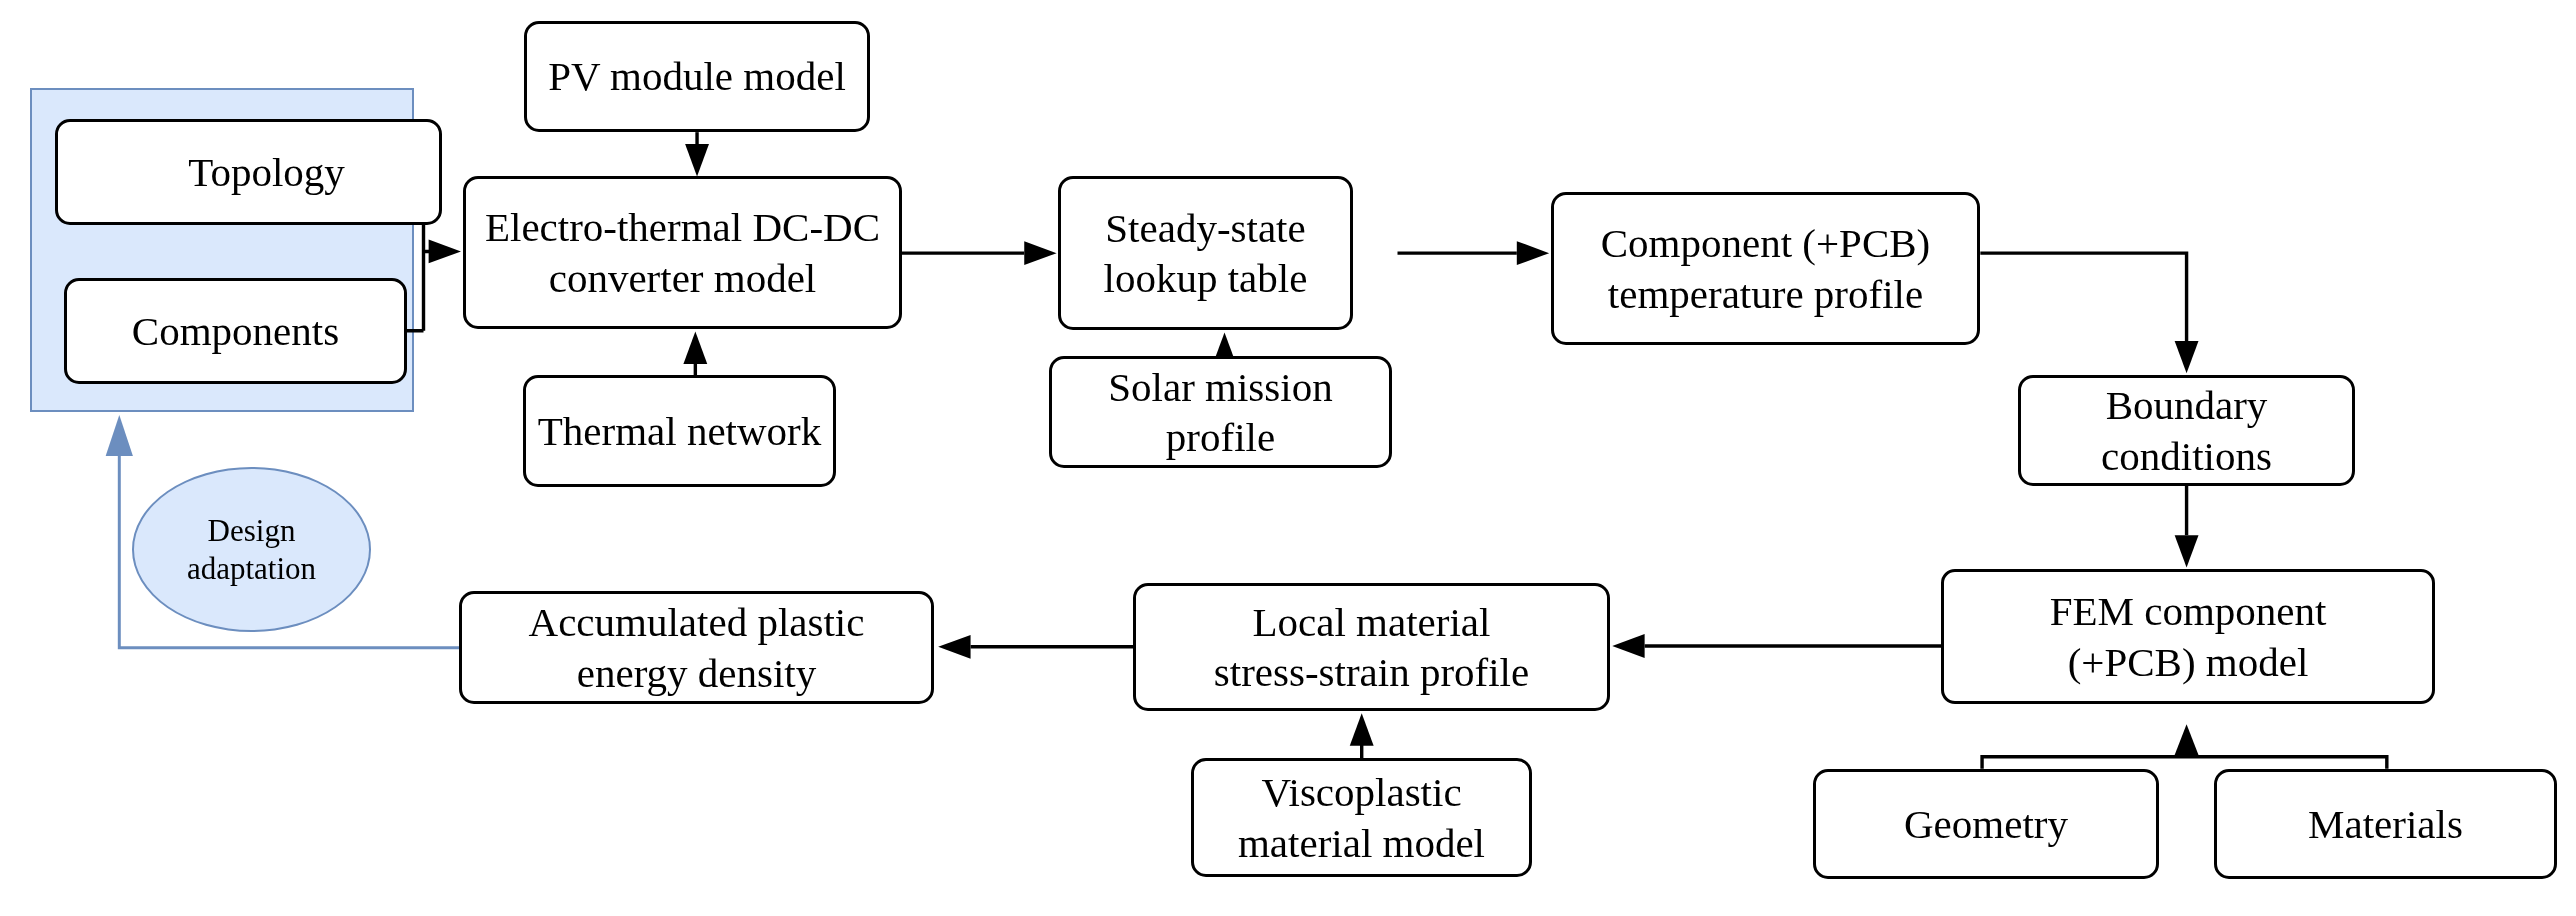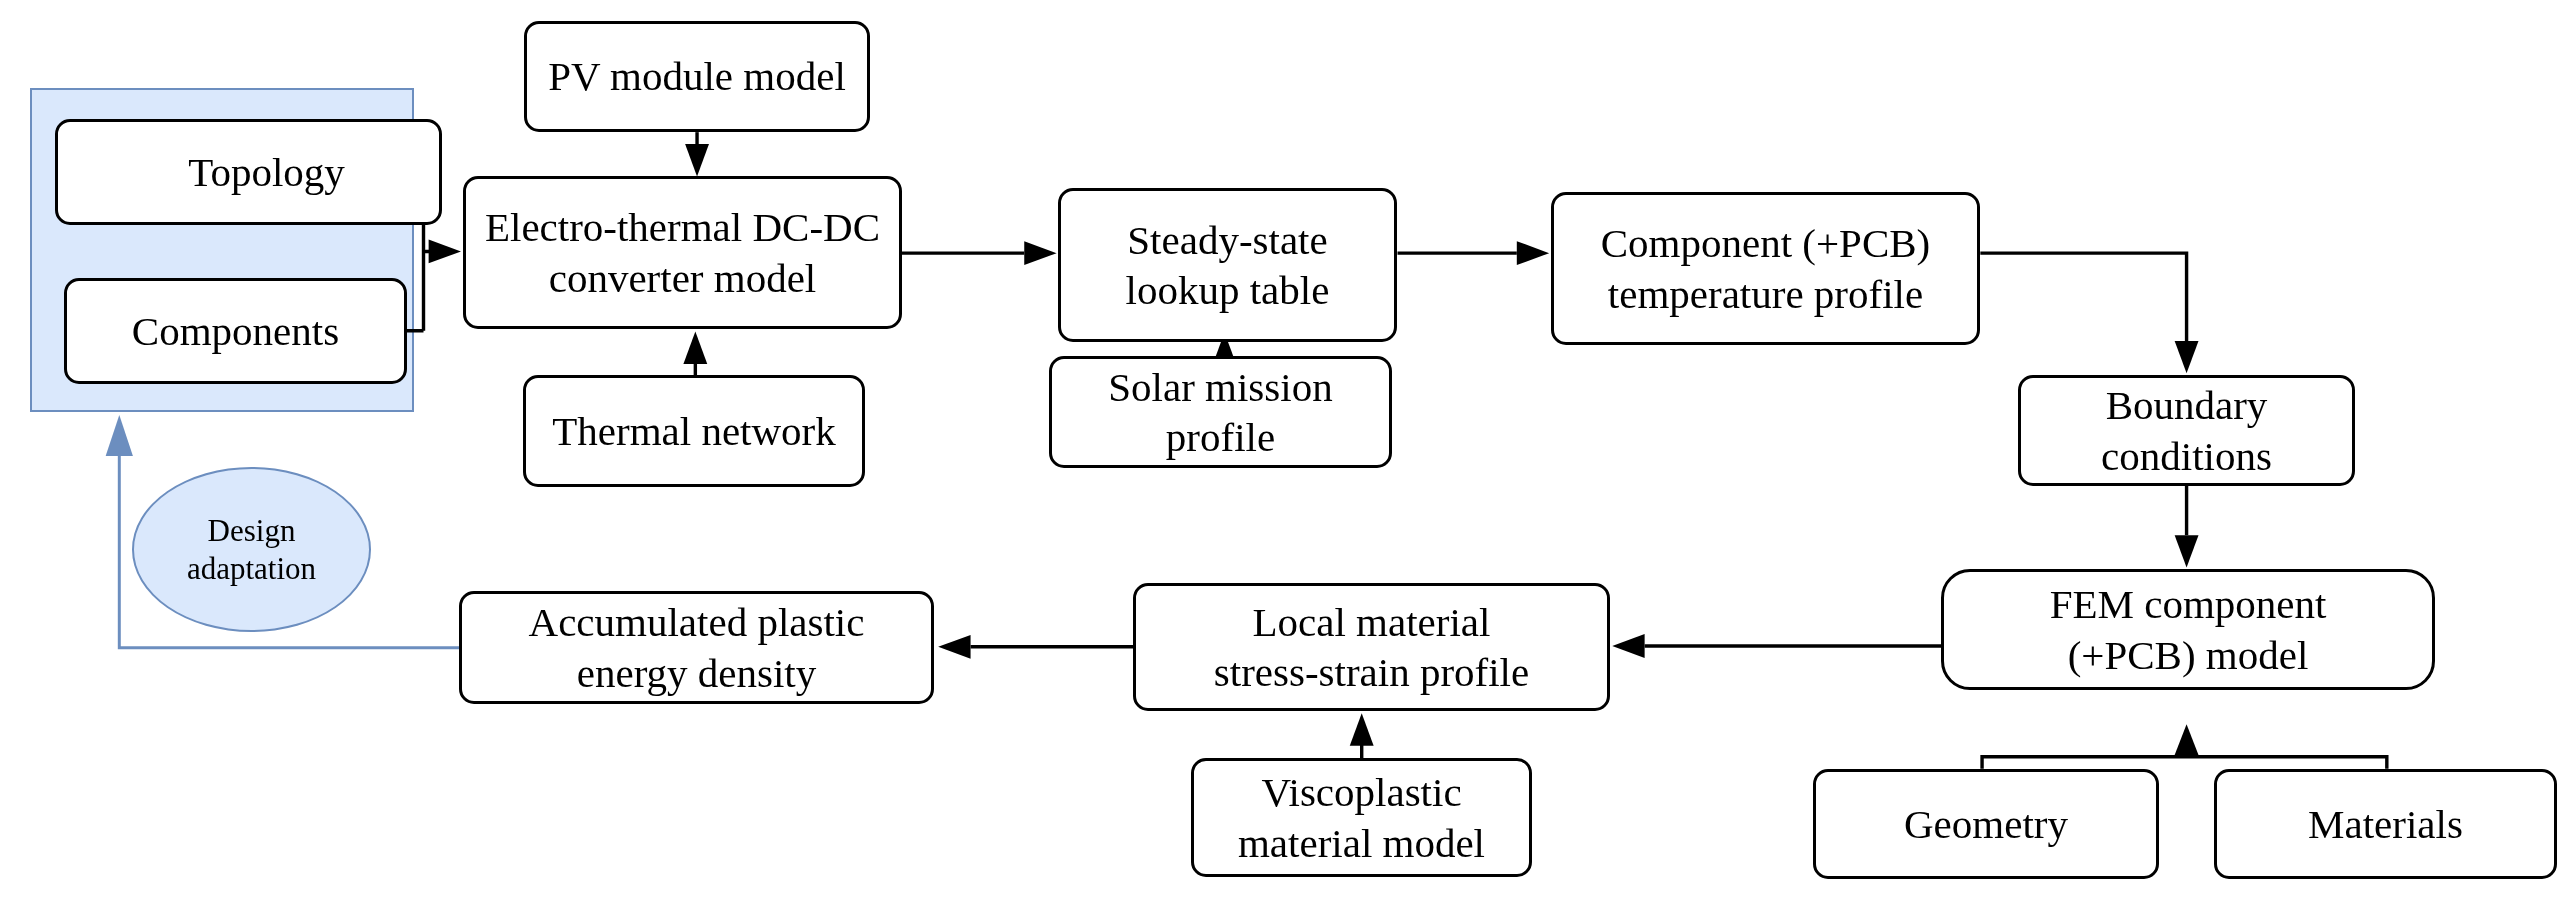--- a/index.html
+++ b/index.html
@@ -124,35 +124,35 @@
 
   <div class="node" style="left:55px;top:119px;width:387px;height:106px;padding-left:36px;">Topology</div>
 
   <div class="node" style="left:64px;top:278px;width:343px;height:106px;">Components</div>
 
   <div class="node" style="left:524px;top:21px;width:346px;height:111px;">PV module model</div>
 
   <div class="node" style="left:463px;top:176px;width:439px;height:153px;">Electro-thermal DC-DC
 converter model</div>
 
-  <div class="node" style="left:523px;top:375px;width:342px;height:112px;text-align:right;">Thermal network</div>
+  <div class="node" style="left:523px;top:375px;width:313px;height:112px;text-align:right;">Thermal network</div>
 
-  <div class="node" style="left:1058px;top:176px;width:339px;height:154px;margin-top:12px;">Steady-state
+  <div class="node" style="left:1058px;top:176px;width:295px;height:154px;">Steady-state
 lookup table</div>
 
   <div class="node" style="left:1049px;top:356px;width:343px;height:112px;">Solar mission
 profile</div>
 
   <div class="node" style="left:1551px;top:176px;width:429px;height:153px;margin-top:16px;">Component (+PCB)
 temperature profile</div>
 
   <div class="node" style="left:2018px;top:375px;width:337px;height:111px;">Boundary
 conditions</div>
 
-  <div class="node" style="left:1941px;top:569px;width:494px;height:121px;border-radius:29px;">FEM component
+  <div class="node" style="left:1941px;top:569px;width:494px;height:135px;border-radius:14px;">FEM component
 (+PCB) model</div>
 
   <div class="node" style="left:1813px;top:769px;width:346px;height:110px;">Geometry</div>
 
   <div class="node" style="left:2214px;top:769px;width:343px;height:110px;">Materials</div>
 
   <div class="node" style="left:1133px;top:583px;width:477px;height:128px;">Local material
 stress-strain profile</div>
 
   <div class="node" style="left:1191px;top:758px;width:341px;height:119px;">Viscoplastic

